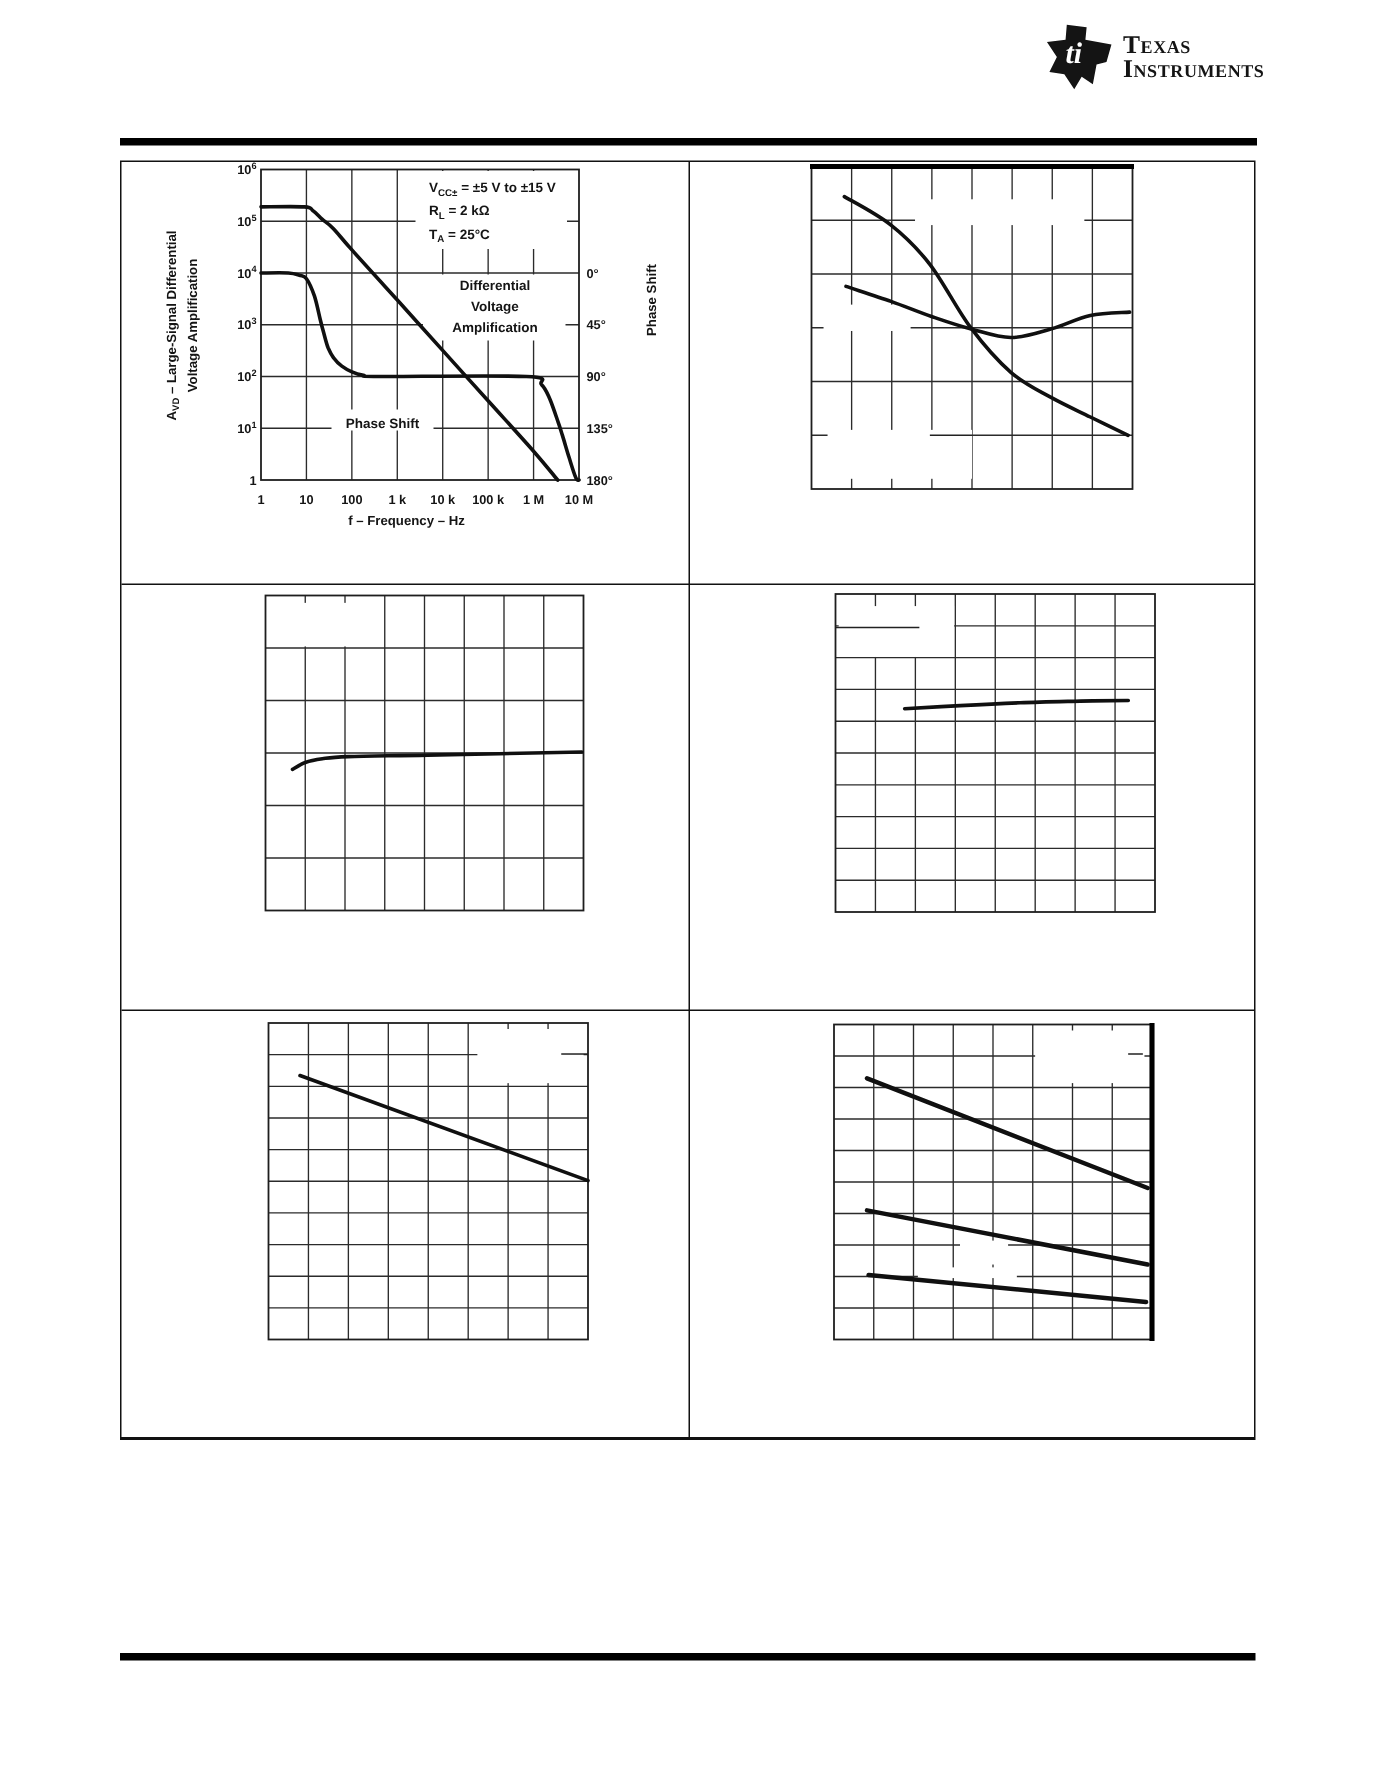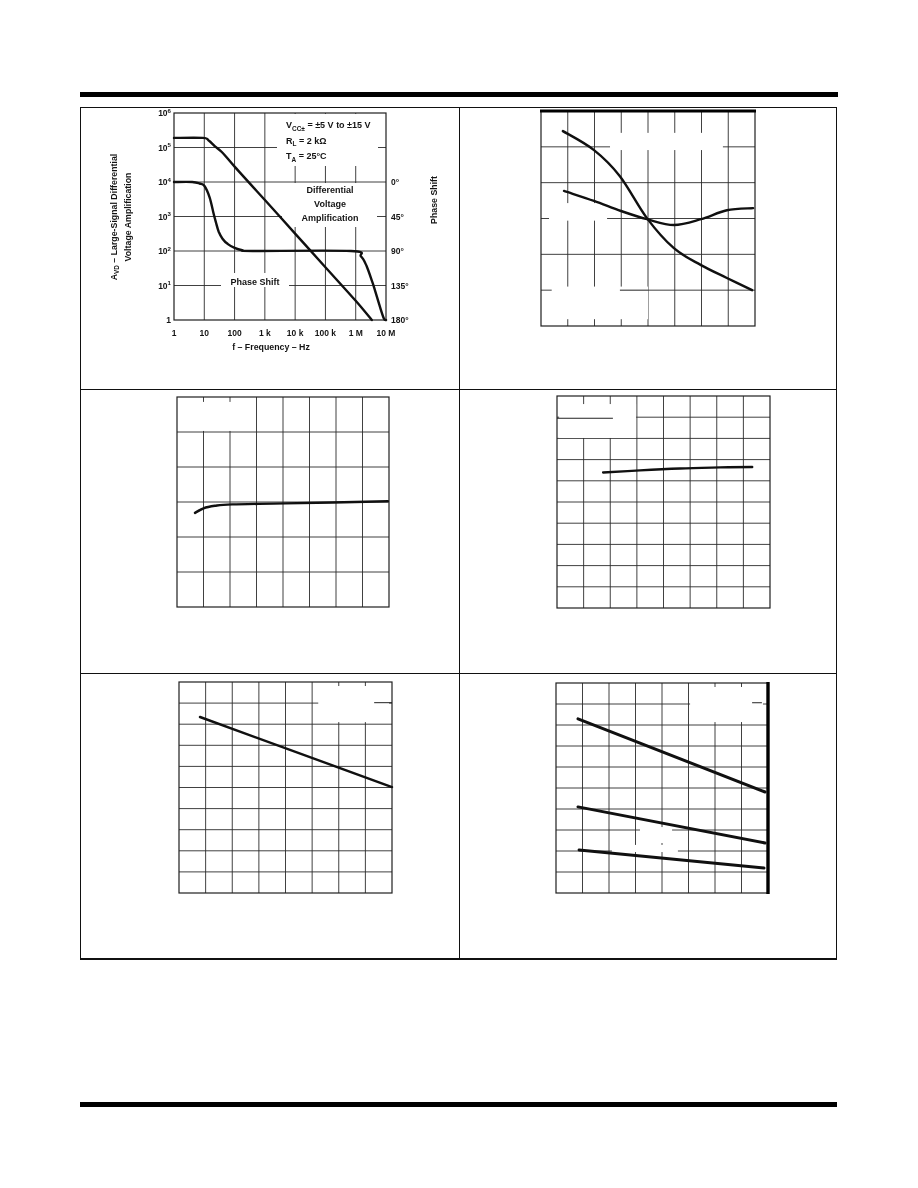--- a/index.html
+++ b/index.html
@@ -19,20 +19,30 @@
   .logo-words{font-family:"Liberation Serif",serif;color:#141414;font-variant:small-caps;
         font-weight:bold;line-height:16px;padding-top:9px;letter-spacing:0.4px;}
   .logo-words .w1{font-size:17px;}
   .logo-words .w2{font-size:17px;}
 </style>
 </head>
 <body>
 
 <div class="page">
 
+  <div class="logo">
+    <svg class="logo-bug" viewBox="0 0 60 56">
+      <path d="M22,2 L38,4 L37,14 L58,18 L54,32 L46,34 L43,50 L34,44 L28,54 L20,42 L8,40 L14,28 L6,16 L21,14 Z" fill="#141414"></path>
+      <text x="21" y="33" font-family="Liberation Serif, serif" font-style="italic" font-weight="bold" font-size="24" fill="#ffffff">ti</text>
+    </svg>
+    <div class="logo-words">
+      <div class="w1">Texas</div>
+      <div class="w2">Instruments</div>
+    </div>
+  </div>
 
   <div class="rule top-rule"></div>
 
   <div class="charts-table">
     <div class="vdiv"></div>
     <div class="hdiv r1"></div>
     <div class="hdiv r2"></div>
   </div>
 
   <svg id="chart0" class="chart-svg" viewBox="0 0 362 258" style="left: 95px; top: 105px; width: 362px; height: 258px;">

